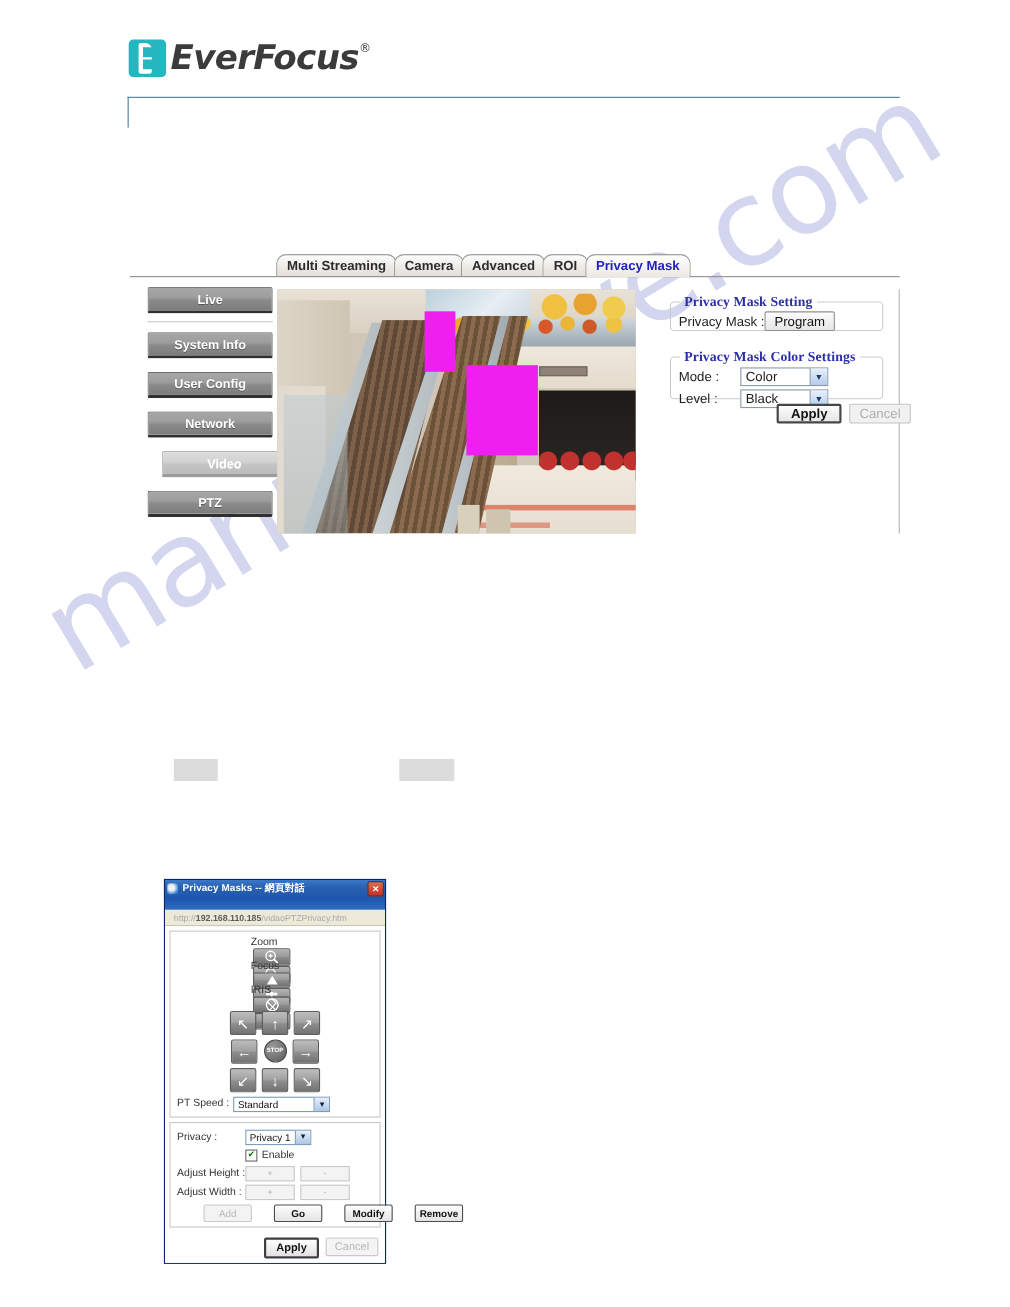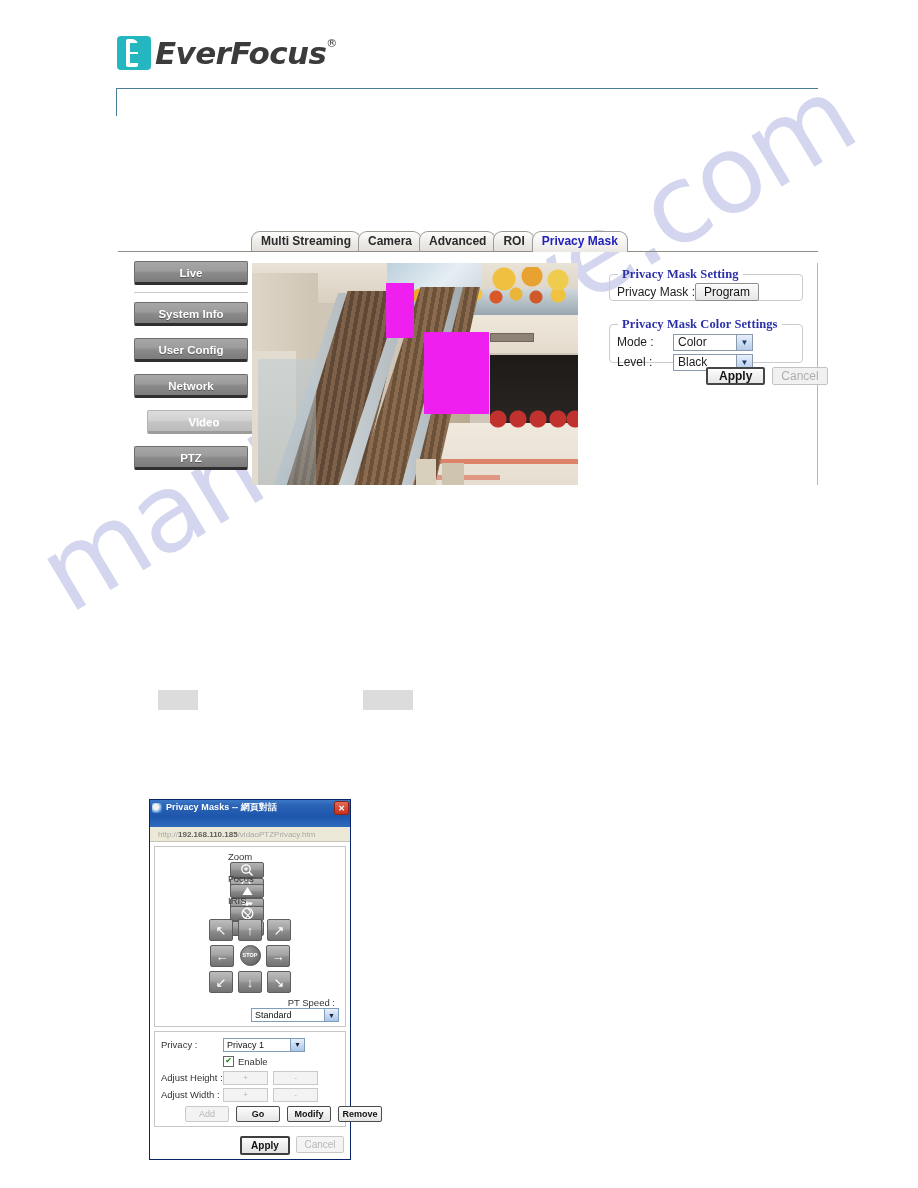--- a/index.html
+++ b/index.html
@@ -416,55 +416,55 @@
     width:22px;height:20px;
     display:flex;align-items:center;justify-content:center;
   }
   .stopcircle{
     width:19px;height:19px;border-radius:50%;
     background:radial-gradient(circle at 35% 30%,#9a9a9a,#5a5a5a);
     border:1px solid #4a4a4a;
     color:#fff;font-size:5.5px;font-weight:bold;
     display:flex;align-items:center;justify-content:center;
   }
-  .speedrow{display:flex;align-items:flex-end;margin-top:3px;flex-direction:column;}
+  .speedrow{display:flex;align-items:flex-start;margin-top:3px;}
   .speedlab{font-size:9.5px;color:#333;margin-right:4px;}
   .sel2{
     width:88px;height:14px;
     border:1px solid #7f9db9;
     background:#fff;
     font-size:9px;color:#111;
     display:flex;align-items:center;padding-left:3px;
     box-sizing:border-box;position:relative;
   }
   .sel2 .arrow{
     position:absolute;right:0;top:0;width:13px;height:12px;
     background:linear-gradient(to bottom,#e8f0fb,#aac6e8);
     border-left:1px solid #7f9db9;
     display:flex;align-items:center;justify-content:center;
     font-size:7px;color:#123;
   }
-  .sel3{width:82px;}
+  .sel3{width:60px;}
   .prow{display:flex;align-items:center;height:17px;}
   .plab{font-size:9.5px;color:#333;width:62px;}
   .chkrow{display:flex;align-items:center;height:16px;padding-left:62px;}
   .chk{
     width:9px;height:9px;border:1px solid #666;background:#fff;
     display:flex;align-items:center;justify-content:center;
     font-size:8px;color:#0a7d00;line-height:1;margin-right:4px;
   }
   .chklab{font-size:9.5px;color:#333;}
   .adjbtn{
     width:43px;height:12px;
     border:1px solid #c9c9c9;background:#f3f3f3;
     color:#b5b5b5;font-size:8px;
     display:flex;align-items:center;justify-content:center;
     margin-right:5px;
   }
-  .actrow{display:flex;gap:7px;margin-top:3px;padding-left:24px;}
+  .actrow{display:flex;gap:20px;margin-top:3px;padding-left:24px;}
   .sbtn{
     min-width:42px;height:14px;
     border:1px solid #4c4c4c;
     background:linear-gradient(to bottom,#fdfdfd,#e4e4e4);
     font-size:9px;color:#111;font-weight:bold;
     display:flex;align-items:center;justify-content:center;
     border-radius:2px;
   }
   .sbtn.dis{border-color:#c9c9c9;color:#b7b7b7;background:#f3f3f3;font-weight:normal;}
   .dlg-foot{

